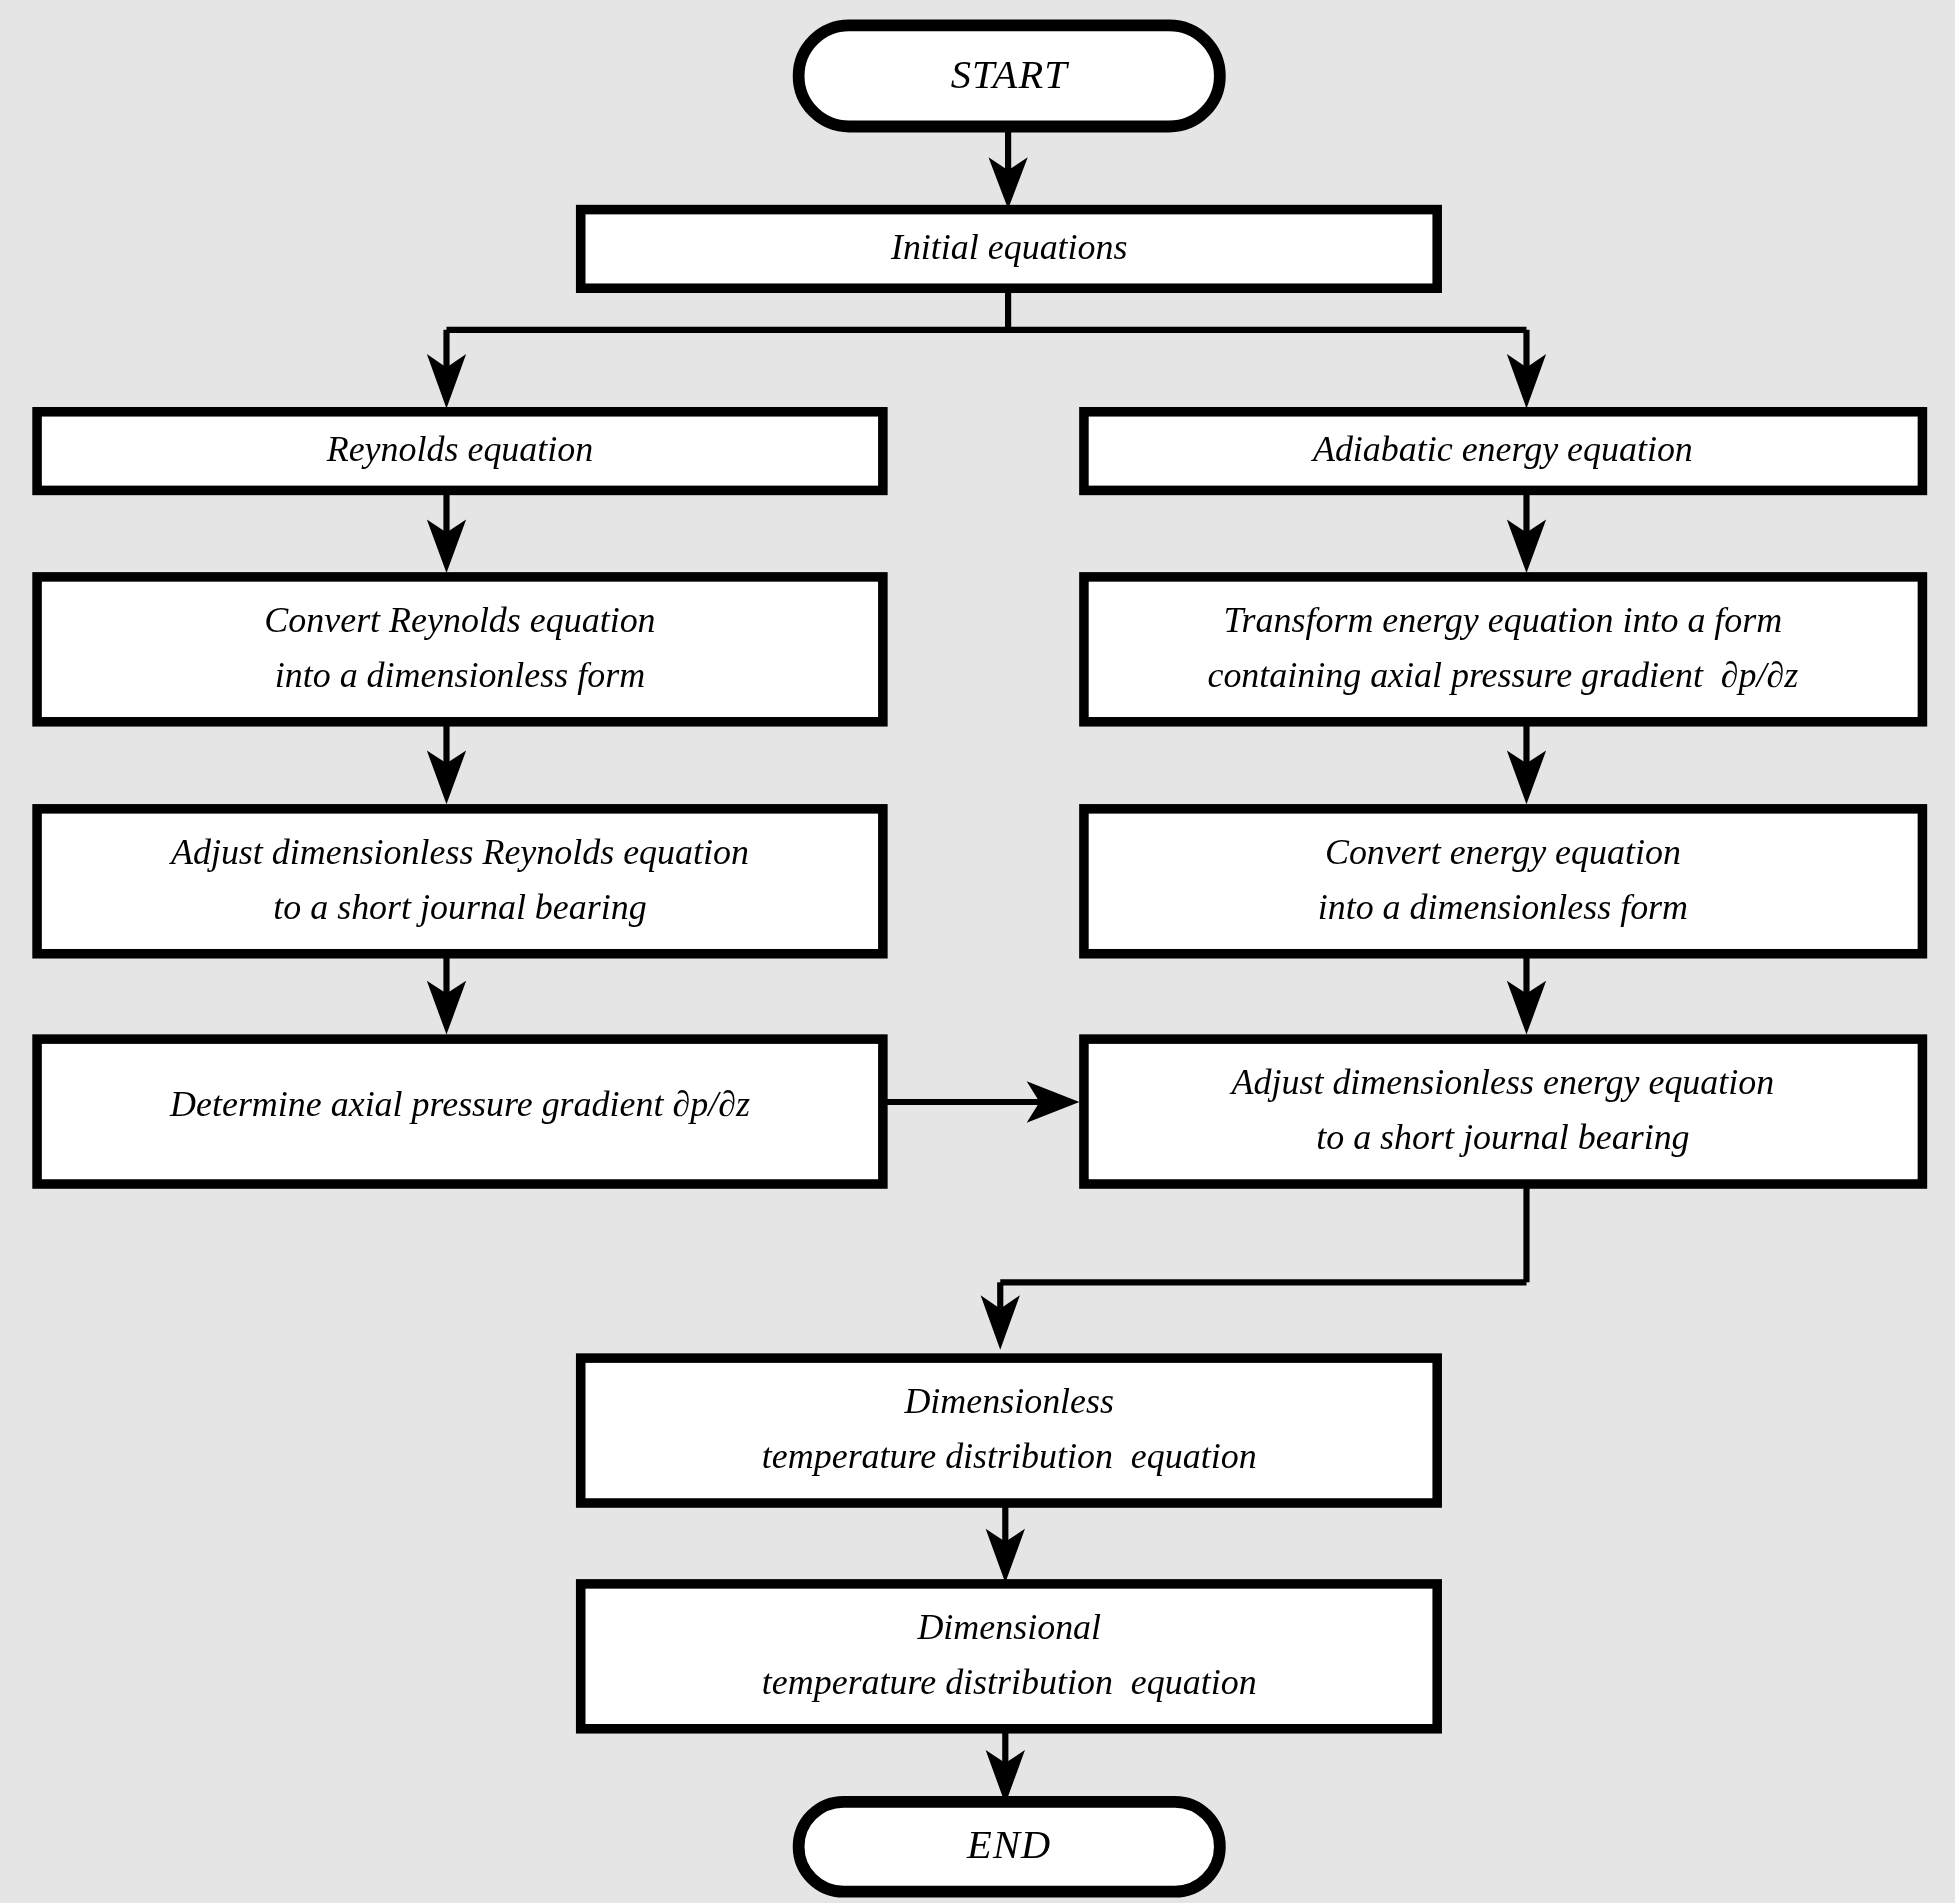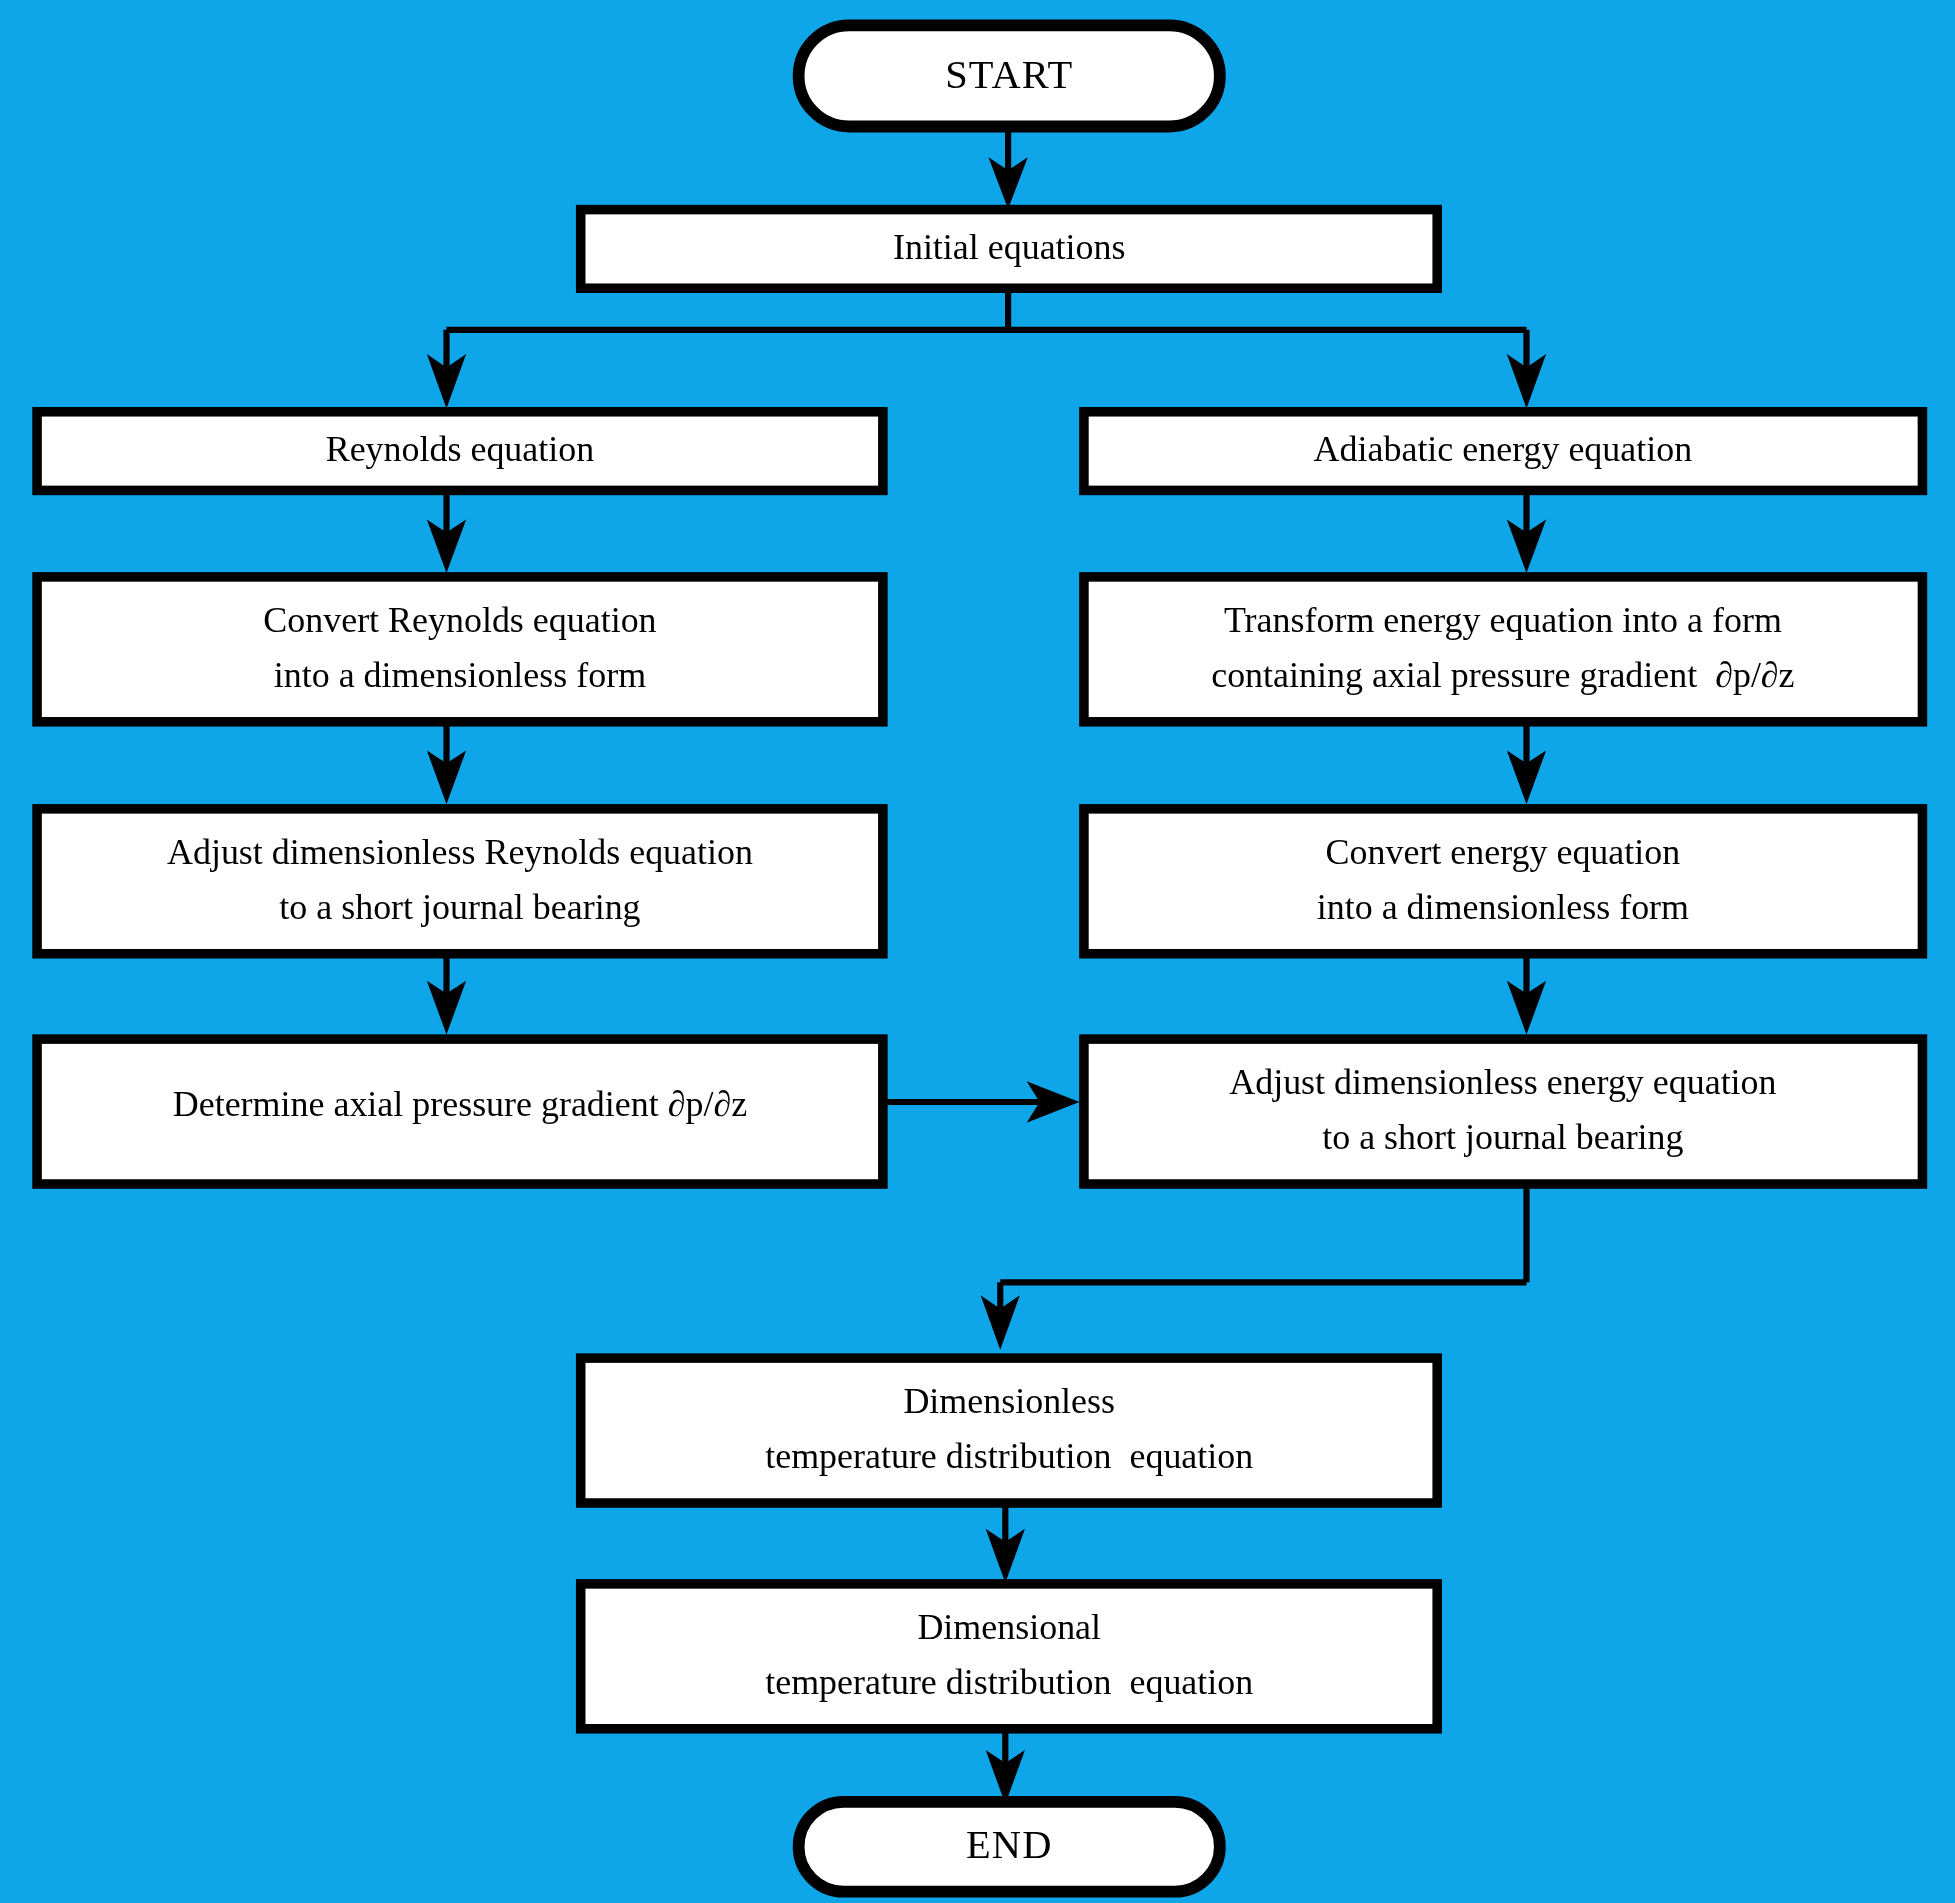--- a/index.html
+++ b/index.html
@@ -4,22 +4,23 @@
 <style>
   html, body {
     margin: 0;
     padding: 0;
     background: #ffffff;
   }
   #flowchart-root {
     position: relative;
     width: 1955px;
     height: 1903px;
-    background: #0ea5e9;
+    background: #e5e5e5;
     font-family: "Liberation Serif", "DejaVu Serif", serif;
+    font-style: italic;
   }
   svg.chart-canvas {
     position: absolute;
     top: 0;
     left: 0;
     width: 1955px;
     height: 1903px;
     display: block;
   }
   .node-box {

